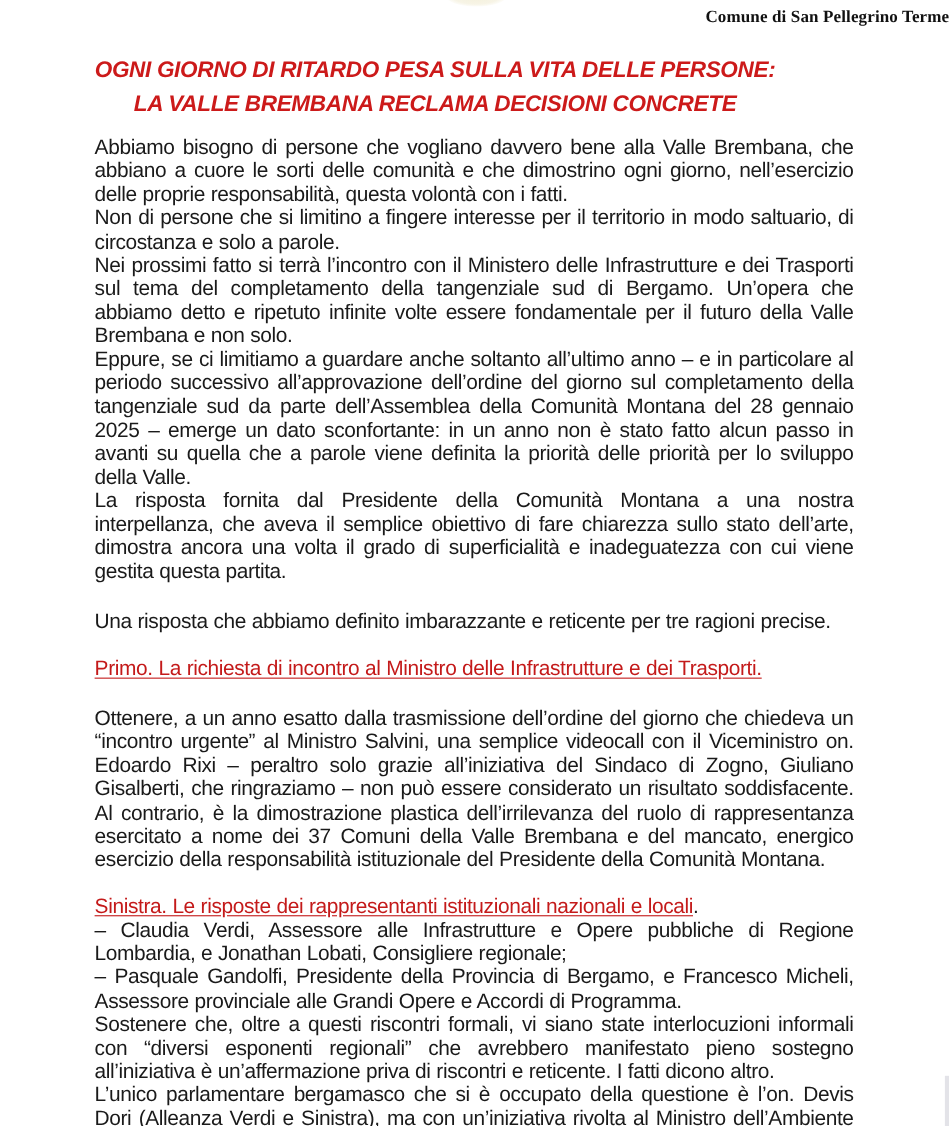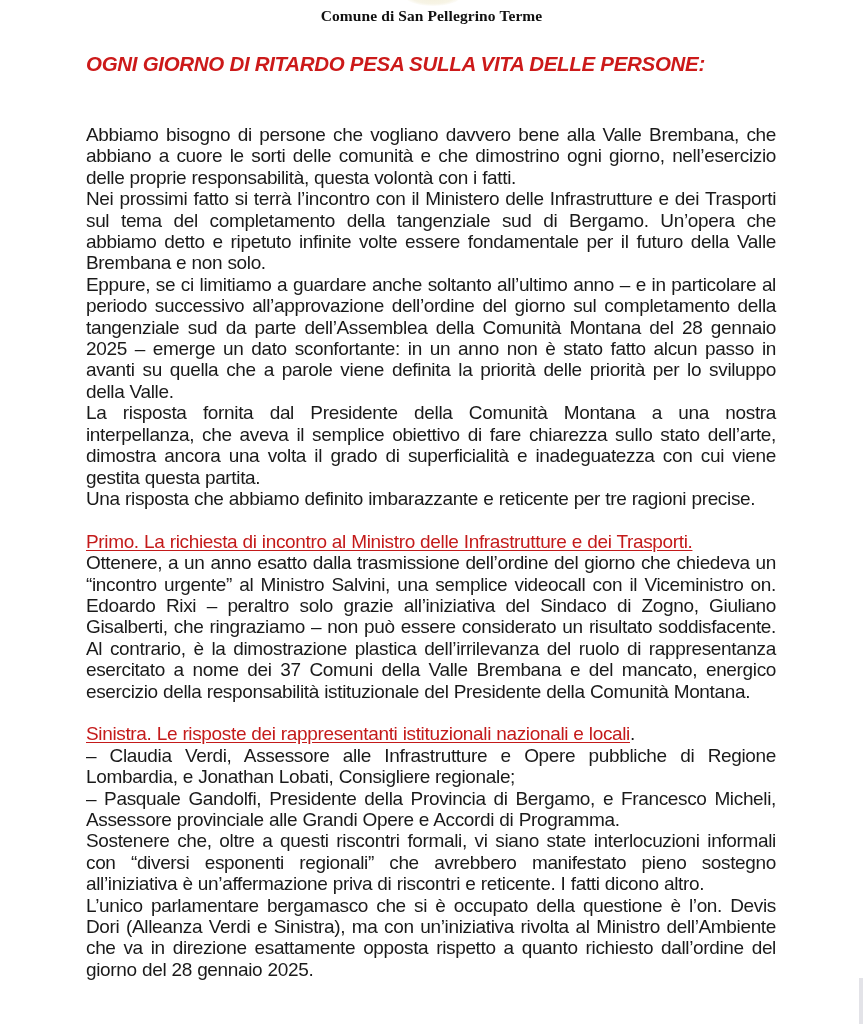--- a/index.html
+++ b/index.html
@@ -20,21 +20,21 @@
       width: 56px;
       height: 20px;
       border-radius: 50%;
       background: radial-gradient(ellipse at center, #f3efd9 0%, #f7f4e6 55%, rgba(255,255,255,0) 75%);
     }
     .header {
       position: absolute;
       top: 7px;
       left: 0;
       width: 863px;
-      text-align: center;
+      text-align: right;
       font-family: "Liberation Serif", serif;
       font-weight: bold;
       font-size: 15.5px;
       color: #111111;
       letter-spacing: 0.1px;
     }
     .title {
       position: absolute;
       top: 48px;
       left: 0;
@@ -59,20 +59,21 @@
       color: #1a1a1a;
       letter-spacing: -0.35px;
       word-spacing: 0.3px;
     }
     .content p {
       margin: 0;
       text-align: justify;
     }
     .content p.last {
       text-align: left;
+      margin-top: 24px;
     }
     .content .gap {
       height: 21.4px;
     }
     .section-heading {
       margin: 0;
       font-weight: normal;
       color: #c41a1a;
     }
     .section-heading .u {
@@ -95,24 +96,26 @@
 <body>
 
 <div class="logo-sliver"></div>
 
 <div class="header">
   <span>Comune di San Pellegrino Terme</span>
 </div>
 
 <div class="title">
   <div>OGNI GIORNO DI RITARDO PESA SULLA VITA DELLE PERSONE:</div>
+  <div>LA VALLE BREMBANA RECLAMA DECISIONI CONCRETE</div>
 </div>
 
 <div class="content">
   <p>Abbiamo bisogno di persone che vogliano davvero bene alla Valle Brembana, che abbiano a cuore le sorti delle comunità e che dimostrino ogni giorno, nell’esercizio delle proprie responsabilità, questa volontà con i fatti.</p>
+  <p>Non di persone che si limitino a fingere interesse per il territorio in modo saltuario, di circostanza e solo a parole.</p>
   <p>Nei prossimi fatto si terrà l’incontro con il Ministero delle Infrastrutture e dei Trasporti sul tema del completamento della tangenziale sud di Bergamo. Un’opera che abbiamo detto e ripetuto infinite volte essere fondamentale per il futuro della Valle Brembana e non solo.</p>
   <p>Eppure, se ci limitiamo a guardare anche soltanto all’ultimo anno – e in particolare al periodo successivo all’approvazione dell’ordine del giorno sul completamento della tangenziale sud da parte dell’Assemblea della Comunità Montana del 28 gennaio 2025 – emerge un dato sconfortante: in un anno non è stato fatto alcun passo in avanti su quella che a parole viene definita la priorità delle priorità per lo sviluppo della Valle.</p>
   <p>La risposta fornita dal Presidente della Comunità Montana a una nostra interpellanza, che aveva il semplice obiettivo di fare chiarezza sullo stato dell’arte, dimostra ancora una volta il grado di superficialità e inadeguatezza con cui viene gestita questa partita.</p>
   <p class="last">Una risposta che abbiamo definito imbarazzante e reticente per tre ragioni precise.</p>
 
   <div class="gap"></div>
 
   <div class="section-heading">
     <span class="u">Primo. La richiesta di incontro al Ministro delle Infrastrutture e dei Trasporti.</span>
   </div>

